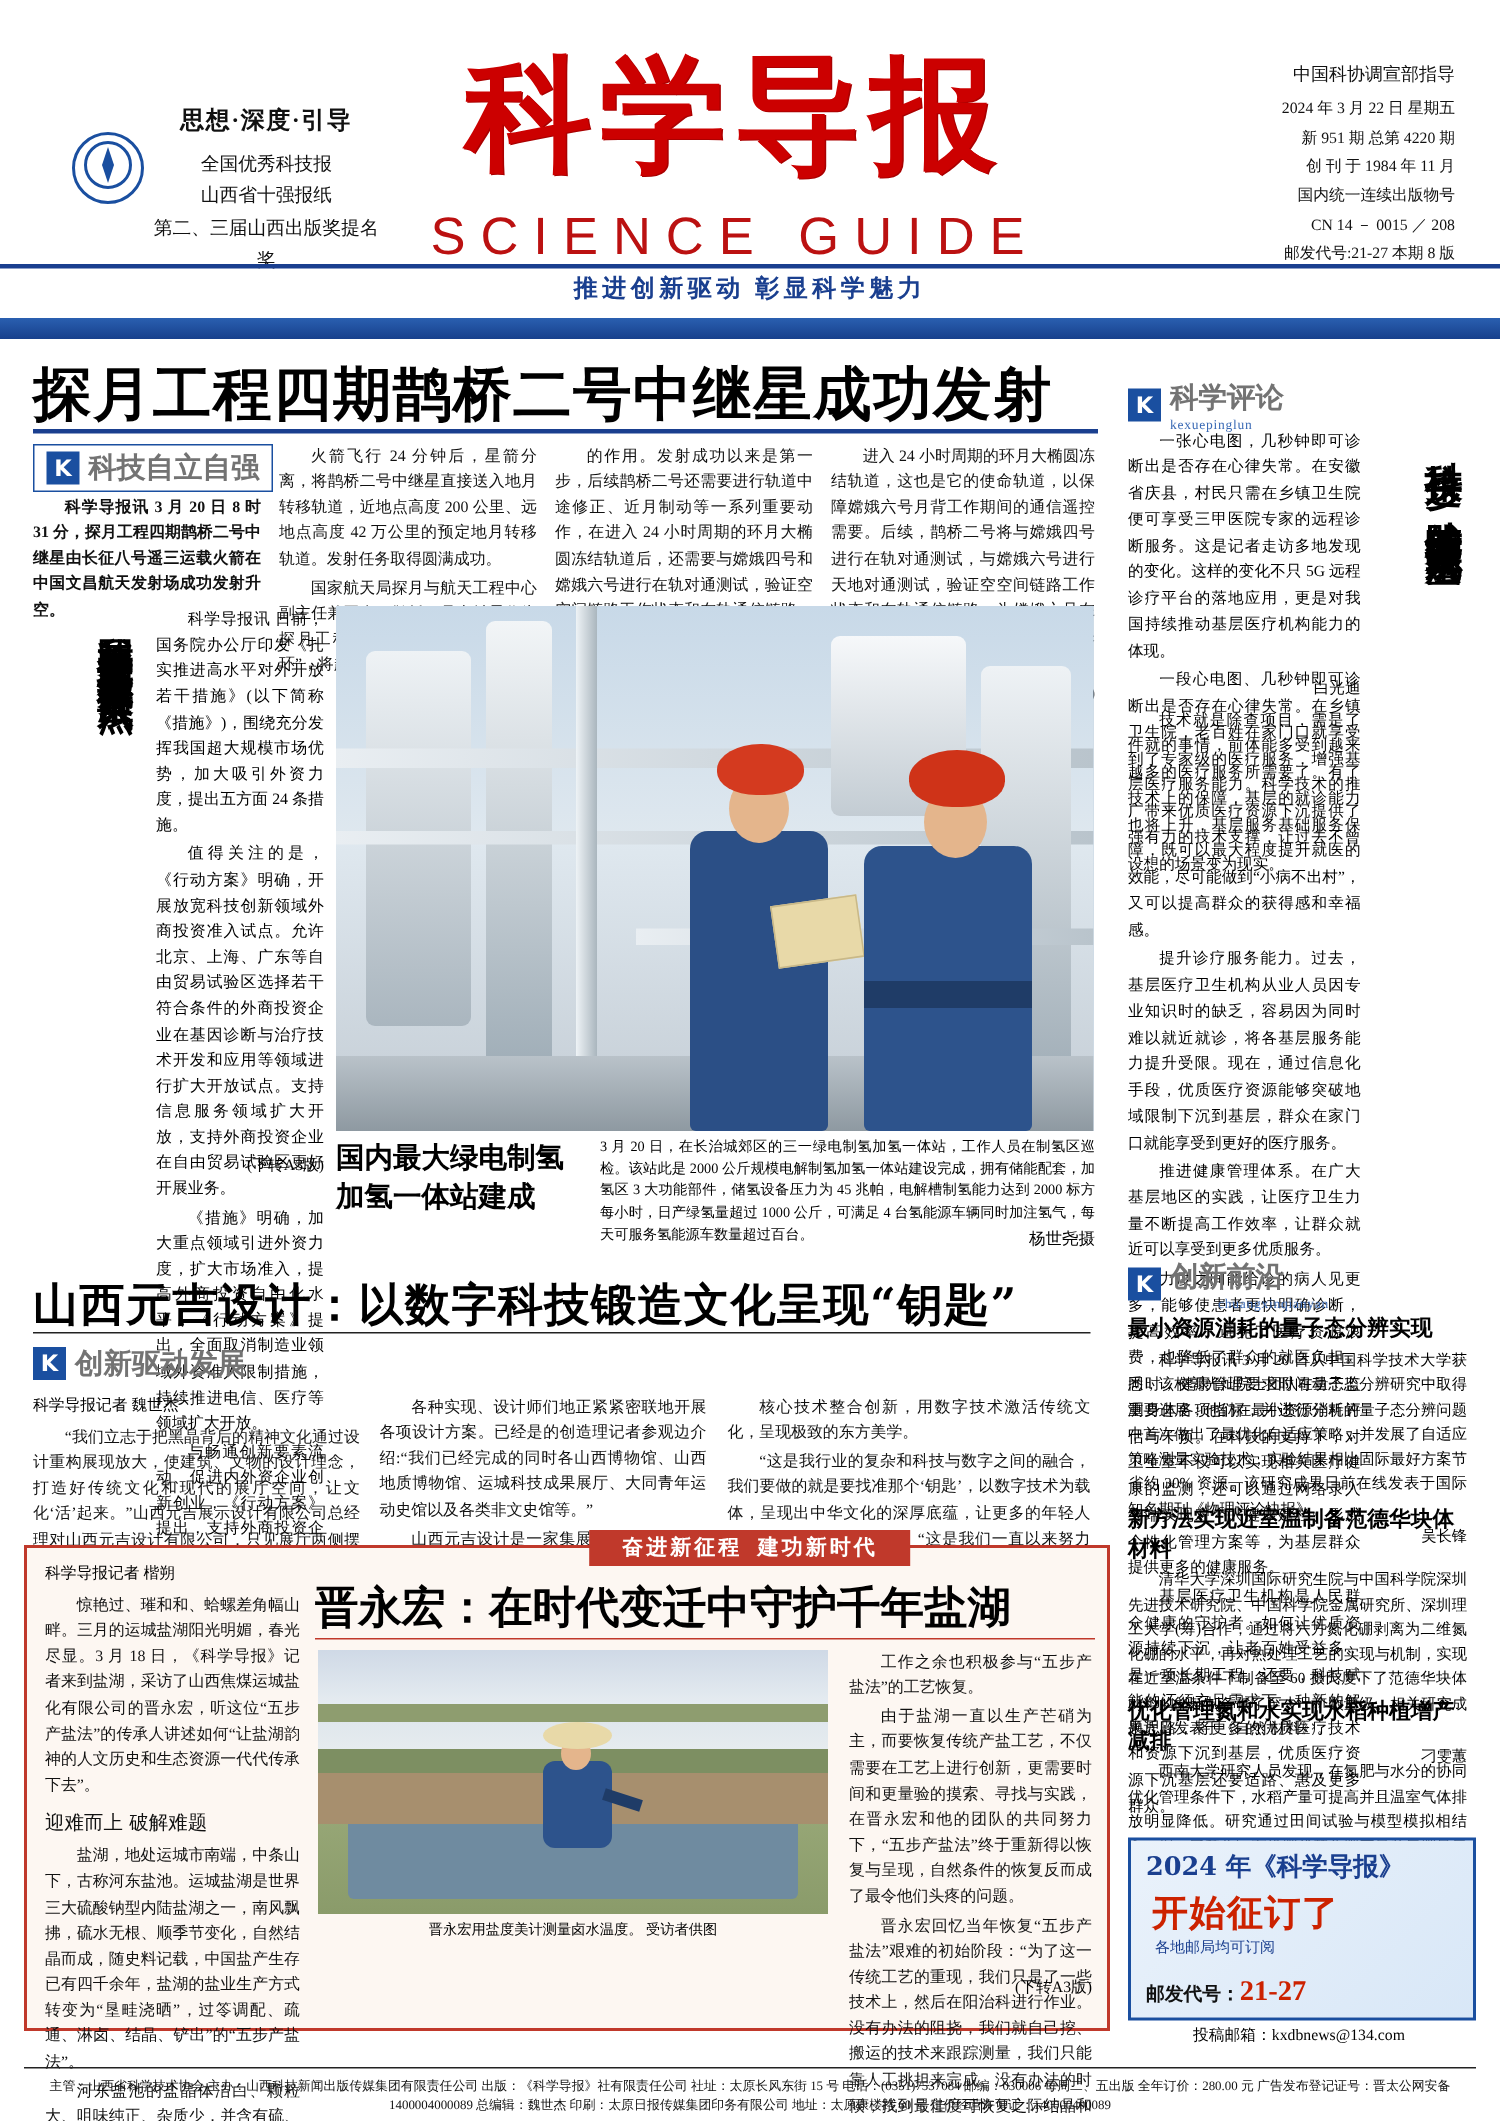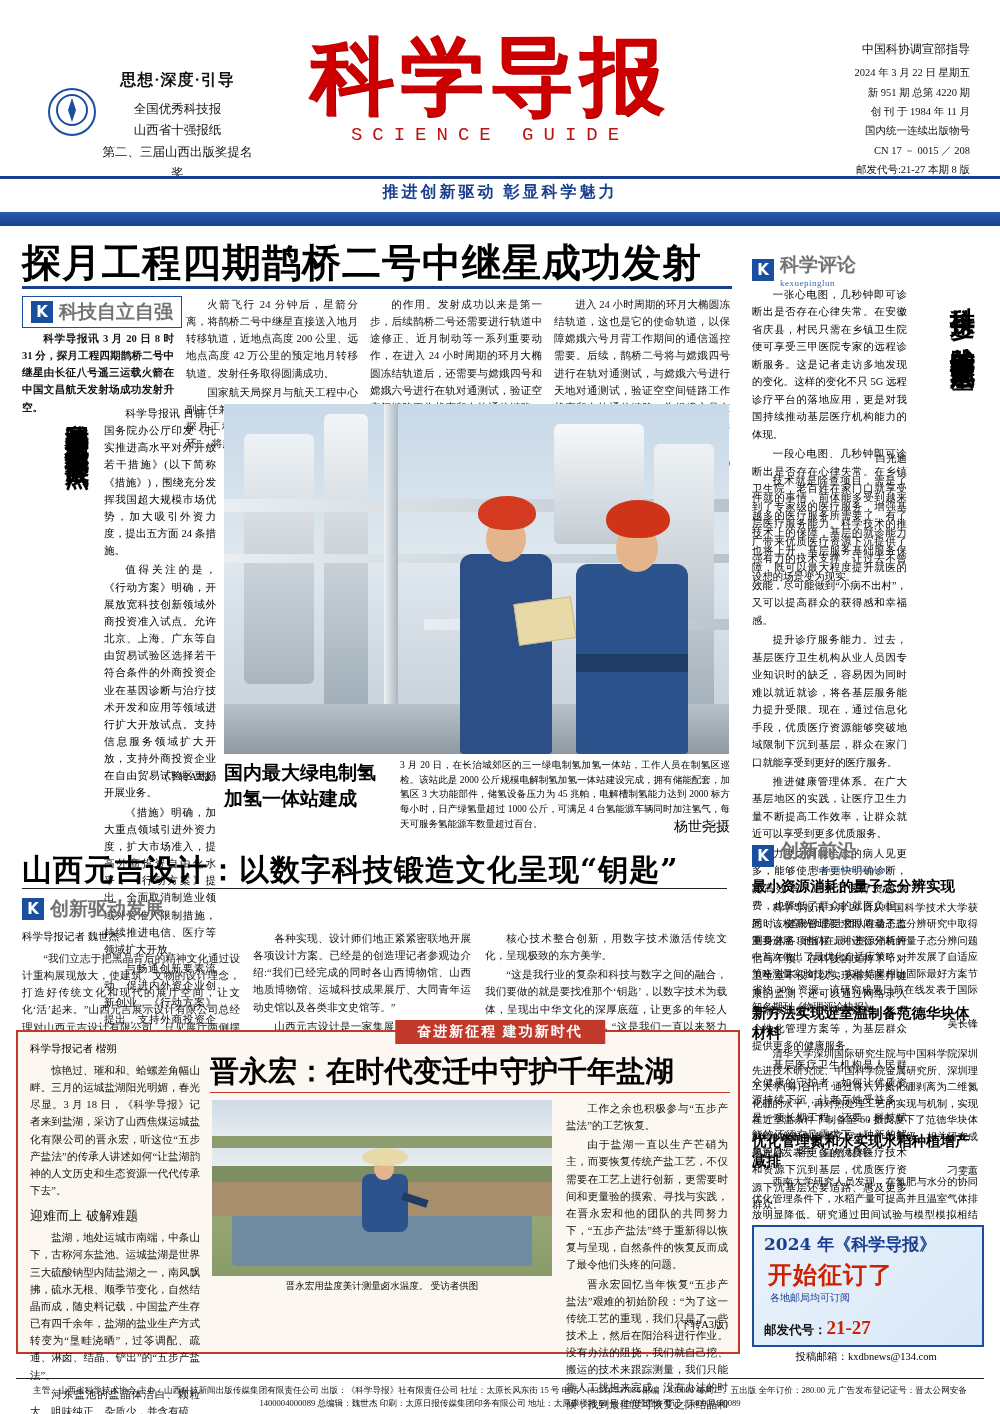--- a/index.html
+++ b/index.html
@@ -7,21 +7,21 @@
   .page{position:relative;width:1000px;height:1414px;overflow:hidden;}
 
   
   .masthead{position:relative;height:200px;padding:12px 20px 0 20px;box-sizing:border-box;}
   .mh-left{position:absolute;left:45px;top:70px;width:210px;text-align:center;}
   .mh-logo{position:absolute;left:48px;top:88px;width:44px;height:44px;border-radius:50%;border:2px solid #1a4fa0;color:#1a4fa0;font-size:24px;line-height:40px;text-align:center;font-family:"DejaVu Sans",sans-serif;}
   .mh-slogan{font-size:16px;letter-spacing:1px;margin-left:55px;color:#111;font-weight:bold;}
   .mh-sub{font-size:12.5px;margin-left:55px;margin-top:8px;line-height:1.7;color:#111;}
   .mh-title{position:absolute;left:280px;top:34px;width:420px;text-align:center;}
   .mh-title-cn{font-family:"DejaVu Serif",serif;font-size:84px;font-weight:bold;color:#cc0000;letter-spacing:6px;line-height:1;text-shadow:1px 1px 0 #a00;}
-  .mh-title-en{font-size:19px;letter-spacing:10px;color:#bb1111;margin-top:6px;font-family:Liberation Mono, monospace;}
+  .mh-title-en{font-size:35px;letter-spacing:10px;color:#bb1111;margin-top:20px;font-family:Liberation Sans, sans-serif;}
   .mh-right{position:absolute;right:30px;top:38px;width:205px;font-size:10.5px;line-height:1.85;text-align:right;color:#111;}
   .mh-right .r0{font-size:12px;margin-bottom:3px;}
   .mh-line{position:absolute;left:0;right:0;top:176px;height:0;border-top:3px solid #1a3f8f;}
   .mh-tag{position:absolute;left:0;right:0;top:182px;text-align:center;font-size:16px;letter-spacing:3px;color:#1a3f8f;font-weight:bold;}
 
   .bluebar{position:absolute;left:0;top:212px;width:1000px;height:14px;background:linear-gradient(#2a5fb0,#17408c);}
 
   
   .headline{position:absolute;left:22px;top:236px;width:710px;font-family:"DejaVu Serif",serif;font-size:39px;font-weight:bold;letter-spacing:1px;color:#000;}
   .hl-underline{position:absolute;left:22px;top:286px;width:710px;height:3px;background:#1a3f8f;}
@@ -48,21 +48,21 @@
   
   .vtitle{position:absolute;left:26px;top:405px;width:66px;font-family:"DejaVu Serif",serif;font-size:24px;font-weight:bold;line-height:1.25;writing-mode:vertical-rl;text-orientation:upright;letter-spacing:2px;height:360px;}
   .vbody{position:absolute;left:104px;top:405px;width:112px;font-size:10.6px;line-height:1.62;text-align:justify;}
   .vbody p{margin:0 0 2px 0;text-indent:2em;}
   .vmore{position:absolute;left:104px;top:770px;width:112px;text-align:right;font-size:10.5px;}
 
   
   .photo1{position:absolute;left:224px;top:404px;width:505px;height:350px;overflow:hidden;background:#9fb9cf;}
   .cap1txt{position:absolute;left:224px;top:760px;width:165px;font-family:"DejaVu Serif",serif;font-size:19px;font-weight:bold;line-height:1.35;}
   .cap1side{position:absolute;left:400px;top:758px;width:330px;font-size:9.5px;line-height:1.55;text-align:justify;}
-  .byline1{position:absolute;left:400px;top:818px;width:330px;text-align:right;font-size:14px;}
+  .byline1{position:absolute;left:400px;top:818px;width:330px;text-align:right;font-size:11px;}
 
   
   .sec-pl{position:absolute;left:752px;top:252px;}
   .comment-box{position:absolute;left:752px;top:286px;width:155px;font-size:10.4px;line-height:1.68;text-align:justify;}
   .comment-box p{margin:0 0 2px 0;text-indent:2em;}
   .comment-sign{position:absolute;left:752px;top:452px;width:155px;text-align:right;font-size:10.4px;}
   .comment-title{position:absolute;left:916px;top:288px;width:62px;font-family:"DejaVu Serif",serif;font-size:25px;font-weight:bold;writing-mode:vertical-rl;text-orientation:upright;letter-spacing:2px;line-height:1.25;height:470px;}
 
   .sec-cx{position:absolute;left:752px;top:838px;}
   .rbrief{position:absolute;left:752px;width:226px;}
@@ -75,21 +75,21 @@
   .mid-h{position:absolute;left:22px;top:850px;width:705px;font-family:"DejaVu Serif",serif;font-size:30px;font-weight:bold;letter-spacing:1px;}
   .mid-rule{position:absolute;left:22px;top:888px;width:705px;height:1px;background:#222;}
   .sec-cxqd{position:absolute;left:22px;top:896px;}
   .m-src{position:absolute;left:22px;top:930px;font-size:10.5px;}
   .m-c1{position:absolute;left:22px;top:950px;width:218px;}
   .m-c2{position:absolute;left:253px;top:930px;width:218px;}
   .m-c3{position:absolute;left:485px;top:930px;width:242px;}
 
   
   .bot-box{position:absolute;left:16px;top:1030px;width:720px;height:320px;border:2px solid #c0392b;background:#fdf7f2;}
-  .ribbon{position:absolute;left:50%;transform:translateX(-50%);top:1020px;background:#c0392b;color:#fff;font-size:14px;font-weight:bold;padding:3px 22px;letter-spacing:2px;font-family:Liberation Serif, serif;}
+  .ribbon{position:absolute;left:50%;transform:translateX(-50%);top:1020px;background:#c0392b;color:#fff;font-size:14px;font-weight:bold;padding:3px 22px;letter-spacing:2px;font-family:Liberation Mono, monospace;}
   .bot-h{position:absolute;left:210px;top:1052px;width:520px;font-family:"DejaVu Serif",serif;font-size:29px;font-weight:bold;}
   .bot-hr{position:absolute;left:210px;top:1092px;width:520px;height:1px;background:#c0392b;}
   .bot-src{position:absolute;left:30px;top:1042px;font-size:10.5px;}
   .b-c1{position:absolute;left:30px;top:1062px;width:170px;}
   .b-sub{font-family:"DejaVu Serif",serif;font-size:13px;font-weight:normal;margin:6px 0 3px;}
   .photo2{position:absolute;left:212px;top:1100px;width:340px;height:176px;background:#b8c8a8;overflow:hidden;}
   .cap2{position:absolute;left:212px;top:1280px;width:340px;font-size:9.5px;text-align:center;}
   .b-c3{position:absolute;left:566px;top:1100px;width:162px;}
   .b-more{position:absolute;left:566px;top:1318px;width:162px;text-align:right;font-size:10.5px;}
 
@@ -140,21 +140,21 @@
     <div class="mh-title">
       <div class="mh-title-cn">科学导报</div>
       <div class="mh-title-en">SCIENCE  GUIDE</div>
     </div>
     <div class="mh-right">
       <div class="r0">中国科协调宣部指导</div>
       <div>2024 年 3 月 22 日  星期五</div>
       <div>新 951 期 总第 4220 期</div>
       <div>创 刊 于 1984 年 11 月</div>
       <div>国内统一连续出版物号</div>
-      <div>CN  17 － 0015  ／  208</div>
+      <div>CN  14 － 0015  ／  208</div>
       <div>邮发代号:21-27  本期 8 版</div>
     </div>
     <div class="mh-line"></div>
     <div class="mh-tag">推进创新驱动  彰显科学魅力</div>
   </div>
   <div class="bluebar"></div>
 
   <div class="headline">探月工程四期鹊桥二号中继星成功发射</div>
   <div class="hl-underline"></div>
 

